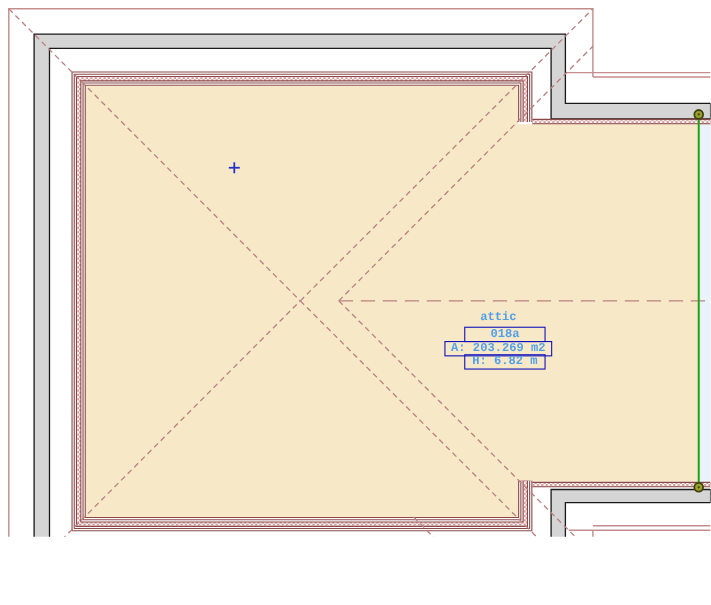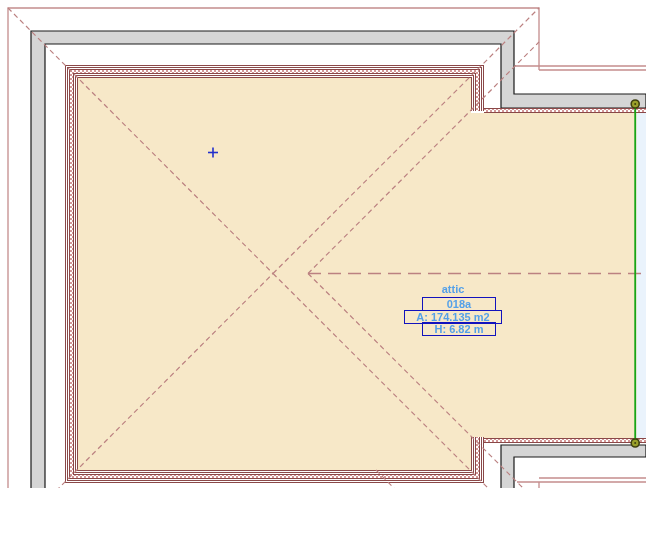--- a/index.html
+++ b/index.html
@@ -4,21 +4,21 @@
 <style>
   :root{
     --floor_fill:#f7e8c8; --wall_fill:#d5d5d5; --wall_outline:#1a1a1a;
     --roof_line:#c48d8d; --hidden_line:#bb8181; --inner_wall_line:#8a4848;
     --selection_green:#17a517; --handle_olive:#9aa02a; --handle_ring:#3f4010;
     --stamp_border:#1212bd; --stamp_text:#54a0e8; --highlight_fill:#eaf3fc;
     --background:#ffffff; --cursor_blue:#2330cc;
   }
   html,body{margin:0;padding:0;background:var(--background);}
   #canvas{position:relative;width:646px;height:488px;overflow:hidden;
-          font-family:Liberation Sans, sans-serif;}
+          font-family:Liberation Mono, monospace;}
   #plan-svg{position:absolute;left:0;top:0;}
 
   .floor{fill:var(--floor_fill);stroke:none;}
   .hl{fill:var(--highlight_fill);stroke:none;}
   .wall{fill:var(--wall_fill);stroke:var(--wall_outline);stroke-width:1.2;}
   .roofline{fill:none;stroke:var(--roof_line);stroke-width:1.3;}
   .dash{fill:none;stroke:var(--hidden_line);stroke-width:1.2;stroke-dasharray:5 3.5;}
   .dashlong{fill:none;stroke:var(--hidden_line);stroke-width:1.3;stroke-dasharray:13 7;}
   .bandm{fill:none;stroke:var(--inner_wall_line);}
   .bandw{fill:none;stroke:#ffffff;}
@@ -99,17 +99,17 @@
 
     <g class="cross">
       <line x1="208" y1="152.5" x2="218" y2="152.5"></line>
       <line x1="213" y1="147.5" x2="213" y2="157.5"></line>
     </g>
   </svg>
 
   <div class="zone-stamp">
     <div class="zone-name">attic</div>
     <div class="zone-row narrow">018a</div>
-    <div class="zone-row">A: 174.135 m2</div>
+    <div class="zone-row">A: 203.269 m2</div>
     <div class="zone-row narrow">H: 6.82 m</div>
   </div>
 
 </div>
 
 </body></html>

